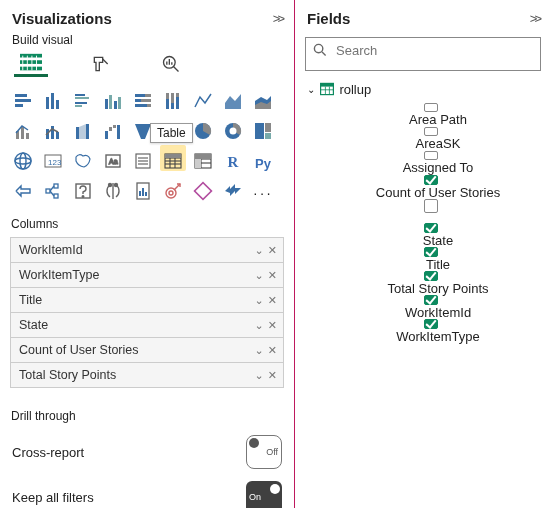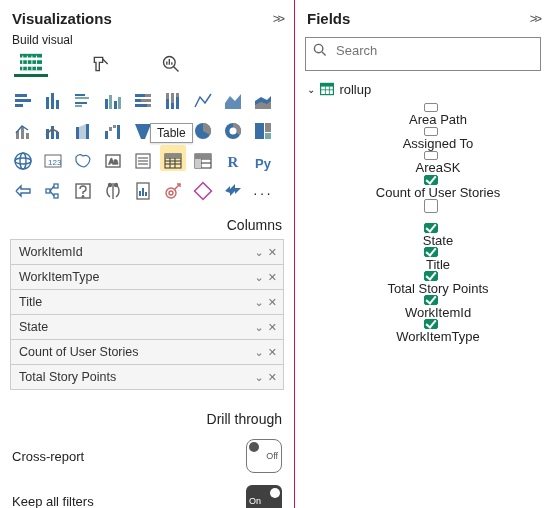--- a/index.html
+++ b/index.html
@@ -46,21 +46,21 @@
   }
   .viz svg { width: 20px; height: 20px; }
   .viz.sel { background: #ffe9a8; }
   .tooltip {
     position: absolute; top: -22px; left: -10px;
     background: #fff; border: 1px solid #999; padding: 2px 6px;
     font-size: 12px; white-space: nowrap; z-index: 5;
     box-shadow: 0 1px 2px rgba(0,0,0,.15);
   }
   .section-label {
-    font-size: 14px; padding: 12px 12px 6px 0; text-align: right;
+    font-size: 12px; padding: 12px 12px 6px 11px;
   }
   .col-list { padding: 0 10px; }
   .col-row {
     border: 1px solid #ccc; background: #f5f5f5;
     height: 26px; display: flex; align-items: center;
     padding: 0 6px 0 8px; font-size: 12.5px;
     margin-bottom: -1px;
   }
   .col-row .lbl { flex: 1; color: #333; }
   .col-row .act { color: #777; font-size: 11px; margin-left: 4px; }
@@ -467,48 +467,48 @@
         </svg>
       <span>rollup</span>
     </div>
     <div class="tree-kids" id="tree-kids">
         <div class="tree-item">
           <span class="cb"></span>
           <span>Area Path</span>
         </div>
         <div class="tree-item">
           <span class="cb"></span>
+          <span>AreaSK</span>
+        </div>
+        <div class="tree-item">
+          <span class="cb"></span>
           <span>Assigned To</span>
         </div>
+        <div class="tree-item checked">
+          <span class="cb"></span>
+          <span>Count of User Stories</span>
+        </div>
         <div class="tree-item">
           <span class="cb"></span>
-          <span>AreaSK</span>
         </div>
         <div class="tree-item checked">
           <span class="cb"></span>
-          <span>Count of User Stories</span>
-        </div>
-        <div class="tree-item">
-          <span class="cb"></span>
+          <span>State</span>
         </div>
         <div class="tree-item checked">
           <span class="cb"></span>
-          <span>State</span>
+          <span>Title</span>
         </div>
         <div class="tree-item checked">
           <span class="cb"></span>
-          <span>Title</span>
+          <span>Total Story Points</span>
         </div>
         <div class="tree-item checked">
           <span class="cb"></span>
-          <span>Total Story Points</span>
+          <span>WorkItemId</span>
         </div>
         <div class="tree-item checked">
           <span class="cb"></span>
-          <span>WorkItemId</span>
-        </div>
-        <div class="tree-item checked">
-          <span class="cb"></span>
           <span>WorkItemType</span>
         </div>
       </div>
   </div>
 </div>
 
 </body></html>

